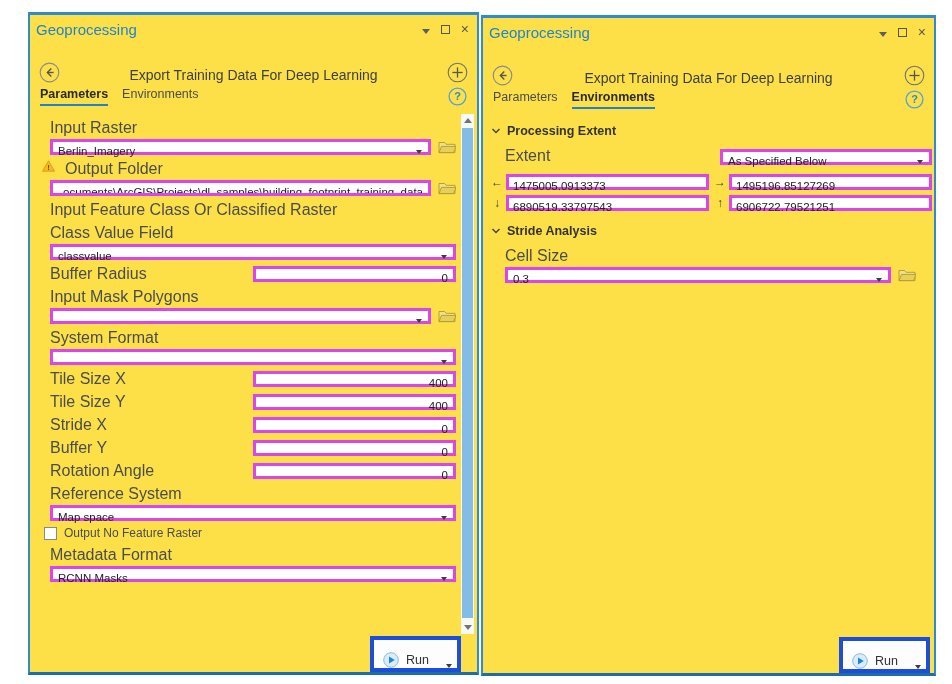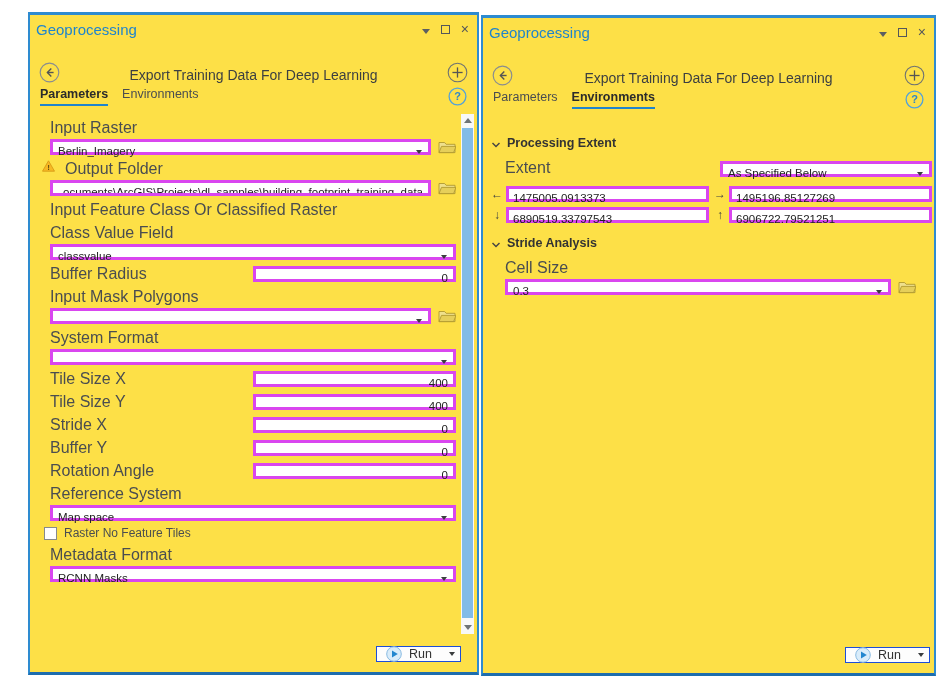--- a/index.html
+++ b/index.html
@@ -83,21 +83,21 @@
   .num .val { display: block; line-height: 18px; padding: 0 5px; text-align: right; }
   .warn-row { position: relative; }
   .warn-row .lbl { padding-left: 15px; }
   .warn-ic { position: absolute; left: -8px; top: 0px; }
 
   .chk-row { display: flex; align-items: center; gap: 7px; margin: 3px 0 6px -6px; }
   .chkbox { width: 13px; height: 13px; background: #fff; border: 1px solid #868a8d; }
   .chk-lbl { font-size: 12px; color: #4a4d50; }
 
   
-  .section-title { display: flex; align-items: flex-end; gap: 6px; margin: 16px 0 9px 0; }
+  .section-title { display: flex; align-items: center; gap: 6px; margin: 4px 0 9px 0; }
   .section-title span { font-size: 12.5px; font-weight: bold; color: #333; }
   .indent { margin-left: 14px; }
   .extent-row { display: flex; align-items: center; justify-content: space-between; margin-bottom: 7px; }
   .extent-row .combo { flex: 0 0 212px; }
   .ext-grid-row { display: flex; gap: 5px; margin-bottom: 5px; }
   .ext-cell { display: flex; align-items: center; gap: 3px; flex: 1; }
   .ext-cell .arrow-glyph { width: 12px; font-size: 12px; color: #3c3f41; text-align: center; }
   .ext-input { flex: 1; }
   .ext-input .val { display: block; line-height: 18px; padding: 0 4px; white-space: nowrap; overflow: hidden; }
   .cellsize-line { margin-right: 16px; }
@@ -106,21 +106,21 @@
   .scrollbar { position: absolute; top: 1px; bottom: 2px; right: 3px; width: 13px; background: #f7f8f8; }
   .sb-btn { position: absolute; left: 0; width: 13px; height: 13px; display: flex; align-items: center; justify-content: center; }
   .sb-up { top: 0; } .sb-down { bottom: 0; }
   .tri-up { width: 0; height: 0; border-left: 4px solid transparent; border-right: 4px solid transparent; border-bottom: 5px solid #6f7476; }
   .tri-down { width: 0; height: 0; border-left: 4px solid transparent; border-right: 4px solid transparent; border-top: 5px solid #6f7476; }
   .sb-thumb { position: absolute; left: 1px; right: 1px; top: 14px; bottom: 16px; background: #82bce7; }
 
   
   .footer { flex: 0 0 36px; display: flex; align-items: center; justify-content: flex-end; padding-right: 16px; }
   #panel-right .footer { padding-right: 4px; }
-  .run-btn { display: flex; align-items: center; height: 16px; border: 1px solid #1d4ed8; background: #fdfdfd; }
+  .run-btn { display: flex; align-items: flex-end; height: 36px; border: 4px solid #1d4ed8; background: #fdfdfd; }
   .run-main { display: flex; align-items: center; gap: 7px; padding: 0 11px 0 9px; }
   .run-main span { font-size: 12.5px; color: #333; }
   .run-divider { width: 1px; background: #cfd2d4; }
   .run-arrow { width: 16px; display: flex; align-items: center; justify-content: center; }
 
   svg { display: block; }
 </style>
 </head>
 <body>
 
@@ -289,21 +289,21 @@
       <div class="field-line">
         <div class="box combo">
           <span class="val">Map space</span>
           <i class="combo-arrow"></i>
         </div>
       </div>
     </div>
 
     <div class="chk-row">
       <span class="chkbox"></span>
-      <span class="chk-lbl">Raster No Feature Tiles</span>
+      <span class="chk-lbl">Output No Feature Raster</span>
     </div>
 
     <div class="row-stack">
       <span class="lbl">Metadata Format</span>
       <div class="field-line">
         <div class="box combo">
           <span class="val">RCNN Masks</span>
           <i class="combo-arrow"></i>
         </div>
       </div>

